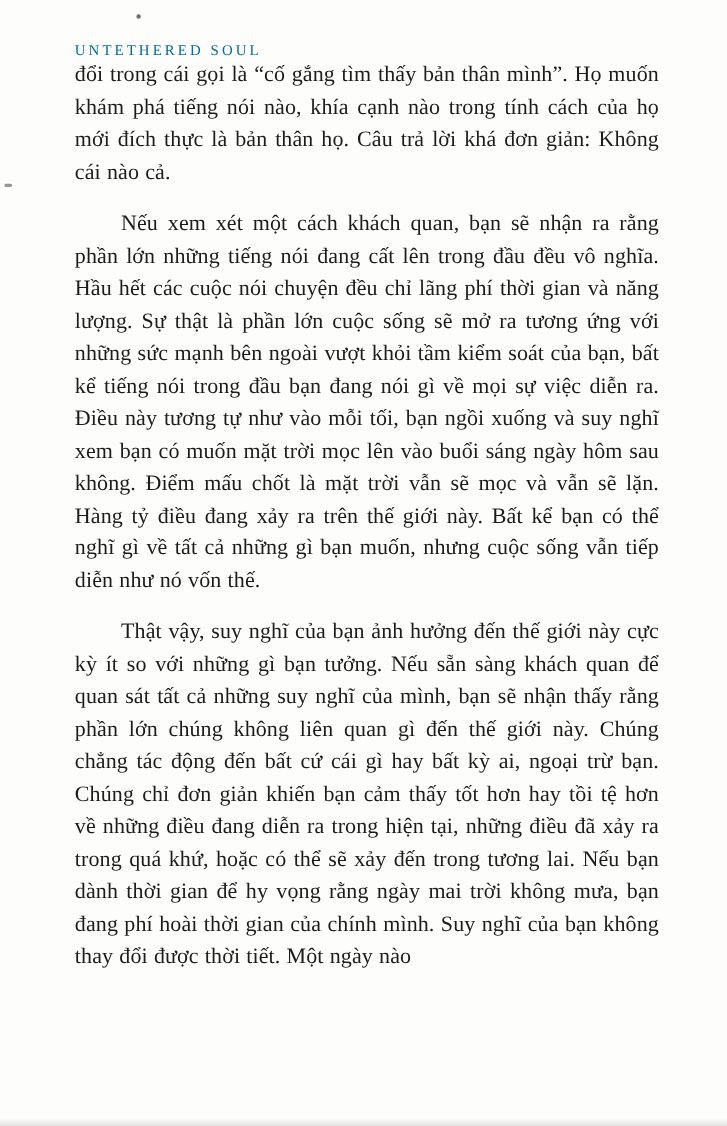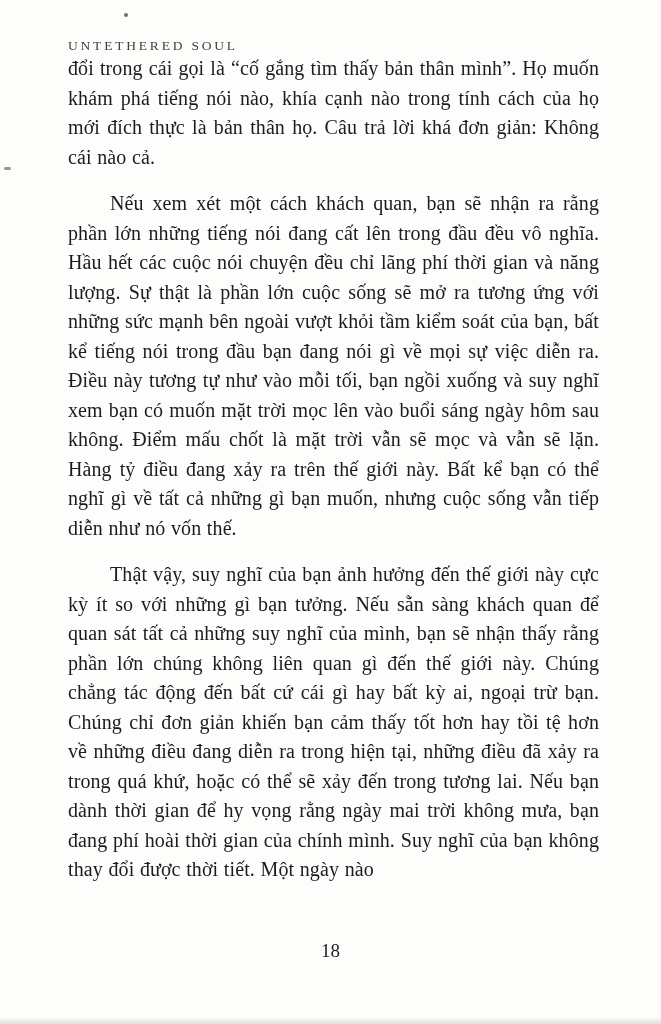--- a/index.html
+++ b/index.html
@@ -17,21 +17,21 @@
     box-sizing: border-box;
     padding: 30px 62px 0 68px;
     font-family: "Liberation Serif", "DejaVu Serif", serif;
     color: #1c1c1e;
     overflow: hidden;
   }
   .running-header {
     margin-top: 8px;
     font-size: 13.5px;
     letter-spacing: 2.8px;
-    color: #404040;
+    color: #0369a1;
     font-weight: 400;
   }
   .body-text {
     font-size: 20px;
     line-height: 29.5px;
     text-align: justify;
     letter-spacing: 0.1px;
     word-spacing: 0.5px;
   }
   .body-text p {
@@ -88,17 +88,16 @@
   <span class="speck-2"></span>
 
   <div class="running-header">UNTETHERED SOUL</div>
 
   <div class="body-text">
     <p>đổi trong cái gọi là “cố gắng tìm thấy bản thân mình”. Họ muốn khám phá tiếng nói nào, khía cạnh nào trong tính cách của họ mới đích thực là bản thân họ. Câu trả lời khá đơn giản: Không cái nào cả.</p>
     <p>Nếu xem xét một cách khách quan, bạn sẽ nhận ra rằng phần lớn những tiếng nói đang cất lên trong đầu đều vô nghĩa. Hầu hết các cuộc nói chuyện đều chỉ lãng phí thời gian và năng lượng. Sự thật là phần lớn cuộc sống sẽ mở ra tương ứng với những sức mạnh bên ngoài vượt khỏi tầm kiểm soát của bạn, bất kể tiếng nói trong đầu bạn đang nói gì về mọi sự việc diễn ra. Điều này tương tự như vào mỗi tối, bạn ngồi xuống và suy nghĩ xem bạn có muốn mặt trời mọc lên vào buổi sáng ngày hôm sau không. Điểm mấu chốt là mặt trời vẫn sẽ mọc và vẫn sẽ lặn. Hàng tỷ điều đang xảy ra trên thế giới này. Bất kể bạn có thể nghĩ gì về tất cả những gì bạn muốn, nhưng cuộc sống vẫn tiếp diễn như nó vốn thế.</p>
     <p>Thật vậy, suy nghĩ của bạn ảnh hưởng đến thế giới này cực kỳ ít so với những gì bạn tưởng. Nếu sẵn sàng khách quan để quan sát tất cả những suy nghĩ của mình, bạn sẽ nhận thấy rằng phần lớn chúng không liên quan gì đến thế giới này. Chúng chẳng tác động đến bất cứ cái gì hay bất kỳ ai, ngoại trừ bạn. Chúng chỉ đơn giản khiến bạn cảm thấy tốt hơn hay tồi tệ hơn về những điều đang diễn ra trong hiện tại, những điều đã xảy ra trong quá khứ, hoặc có thể sẽ xảy đến trong tương lai. Nếu bạn dành thời gian để hy vọng rằng ngày mai trời không mưa, bạn đang phí hoài thời gian của chính mình. Suy nghĩ của bạn không thay đổi được thời tiết. Một ngày nào</p>
   </div>
 
-  <div class="page-number">18</div>
 
   <div class="scan-edge"></div>
 
 </div>
 
 </body></html>

